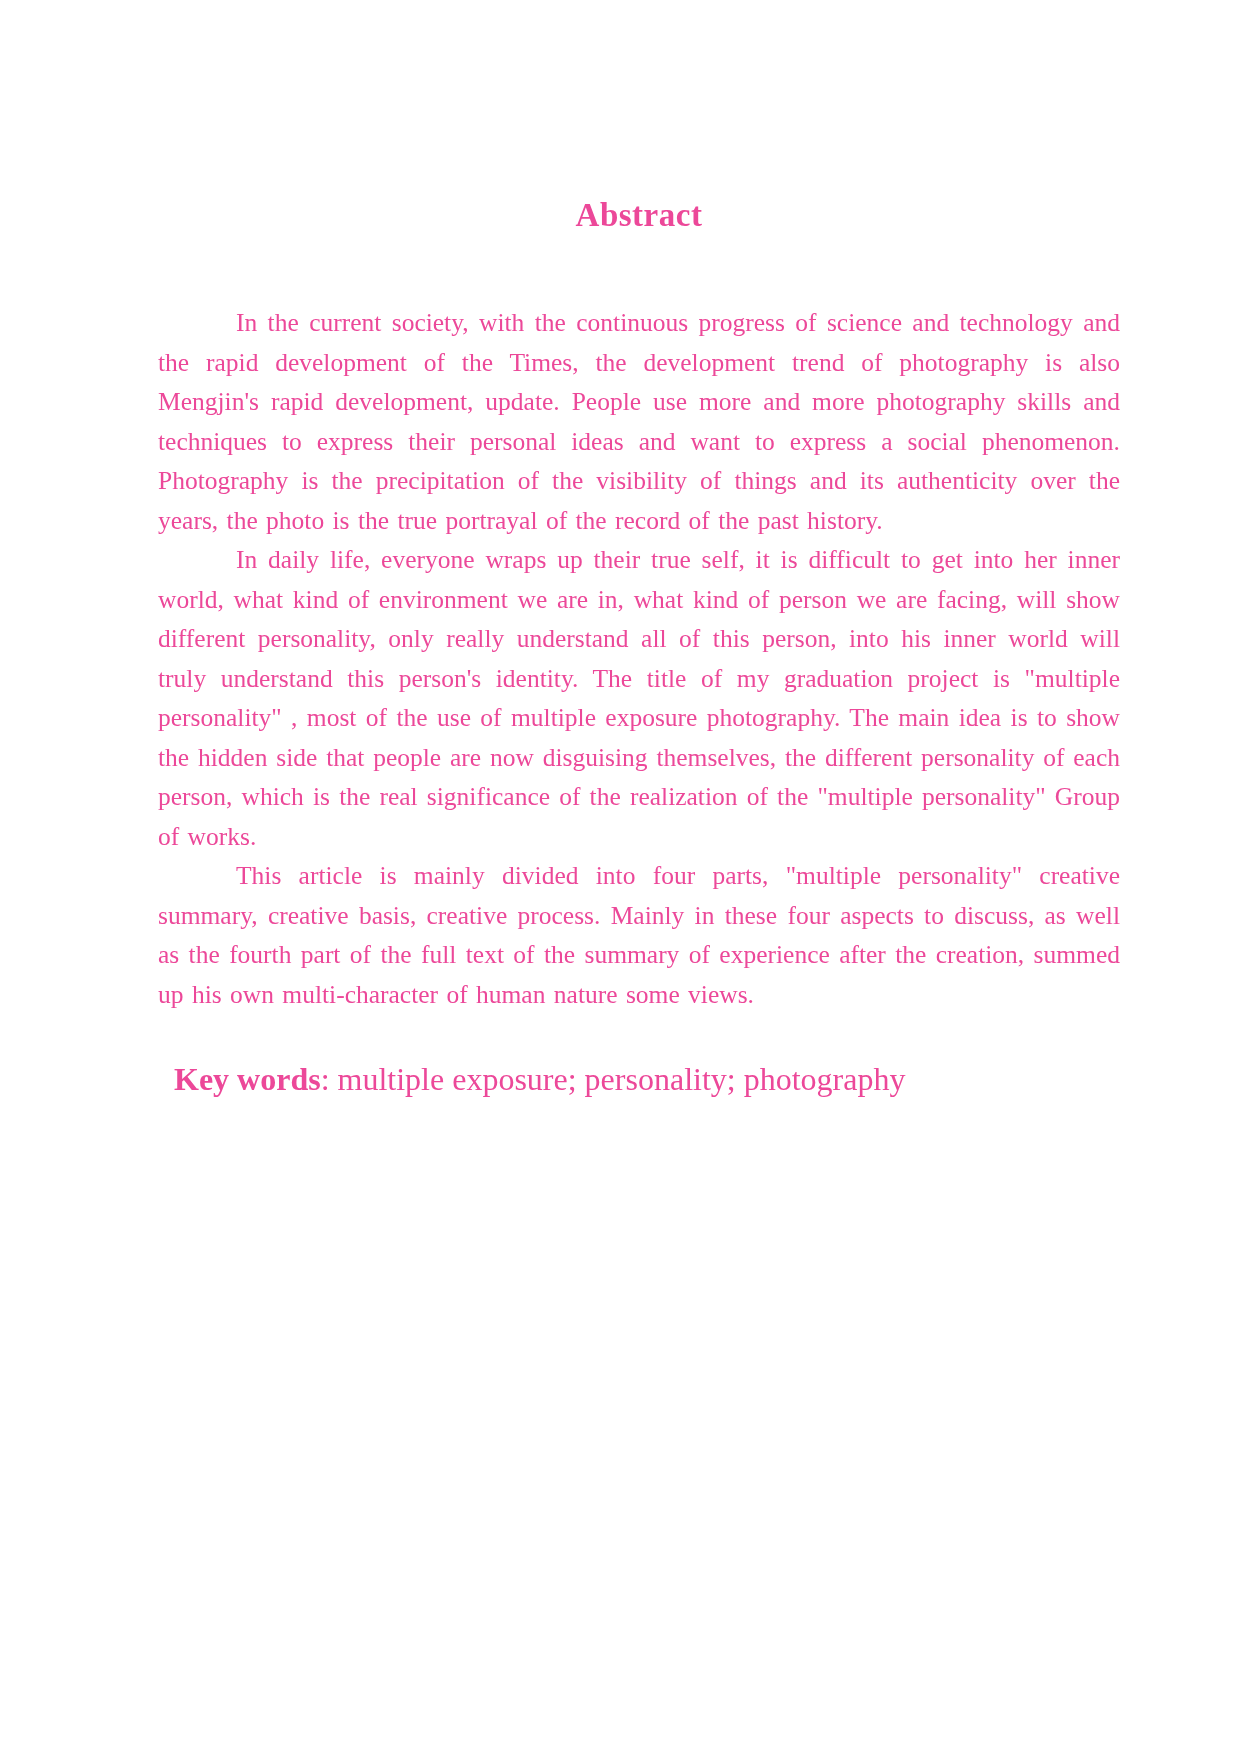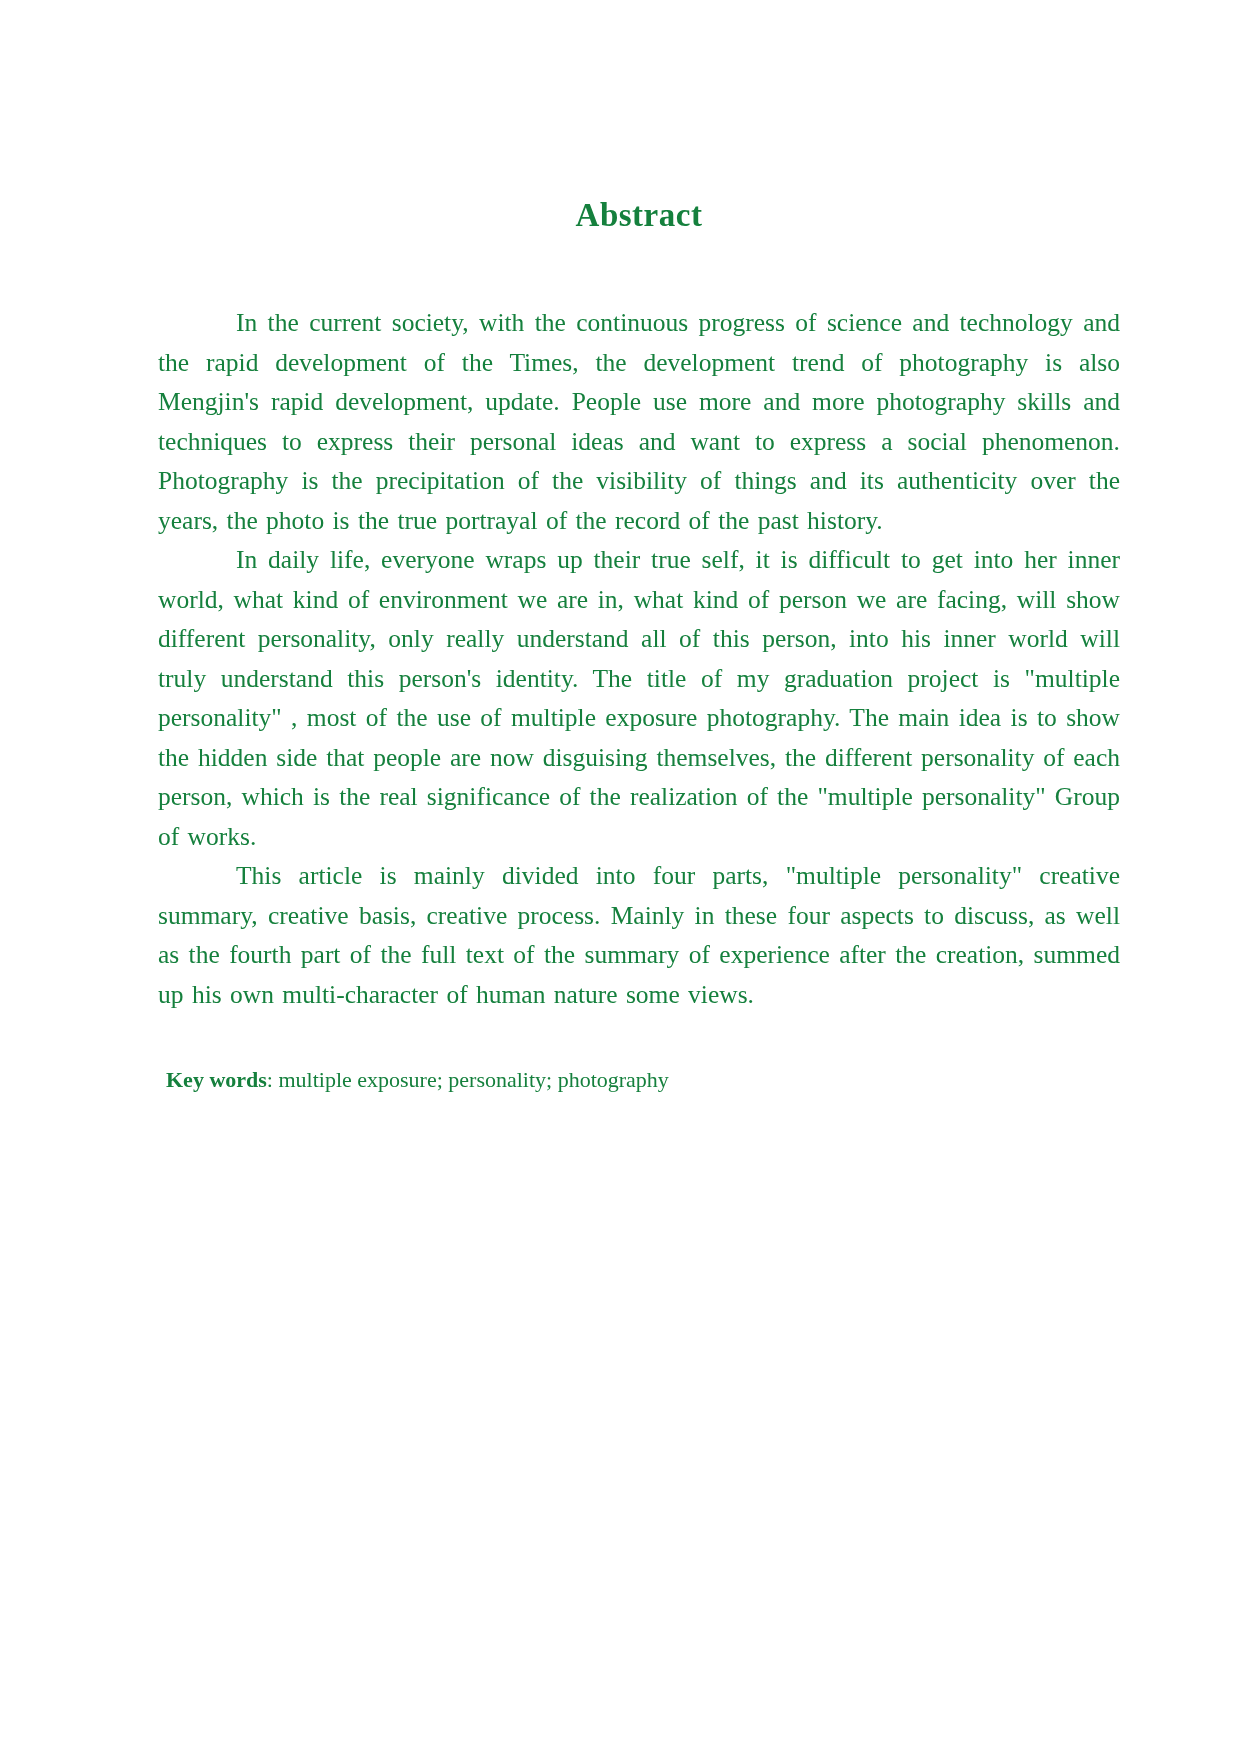--- a/index.html
+++ b/index.html
@@ -7,21 +7,21 @@
     padding: 0;
     background: #ffffff;
   }
   .page {
     position: relative;
     width: 1240px;
     height: 1754px;
     background: #ffffff;
     box-sizing: border-box;
     font-family: "Liberation Serif", "DejaVu Serif", serif;
-    color: #15803d;
+    color: #ec4899;
     overflow: hidden;
   }
   .content {
     position: absolute;
     left: 158px;
     top: 0;
     width: 962px;
   }
   .doc-title {
     margin: 0;
@@ -37,23 +37,23 @@
   }
   .body-text p {
     margin: 0;
     font-size: 25.5px;
     line-height: 39.5px;
     text-align: justify;
     text-indent: 78px;
     word-spacing: 2px;
   }
   .keywords {
-    margin: 8px;
+    margin: 16px;
     margin-top: 46px;
-    font-size: 22px;
+    font-size: 32px;
     line-height: 39.5px;
     text-align: left;
   }
   .keywords .kw-label {
     font-weight: 700;
   }
 </style>
 </head>
 <body>
 

